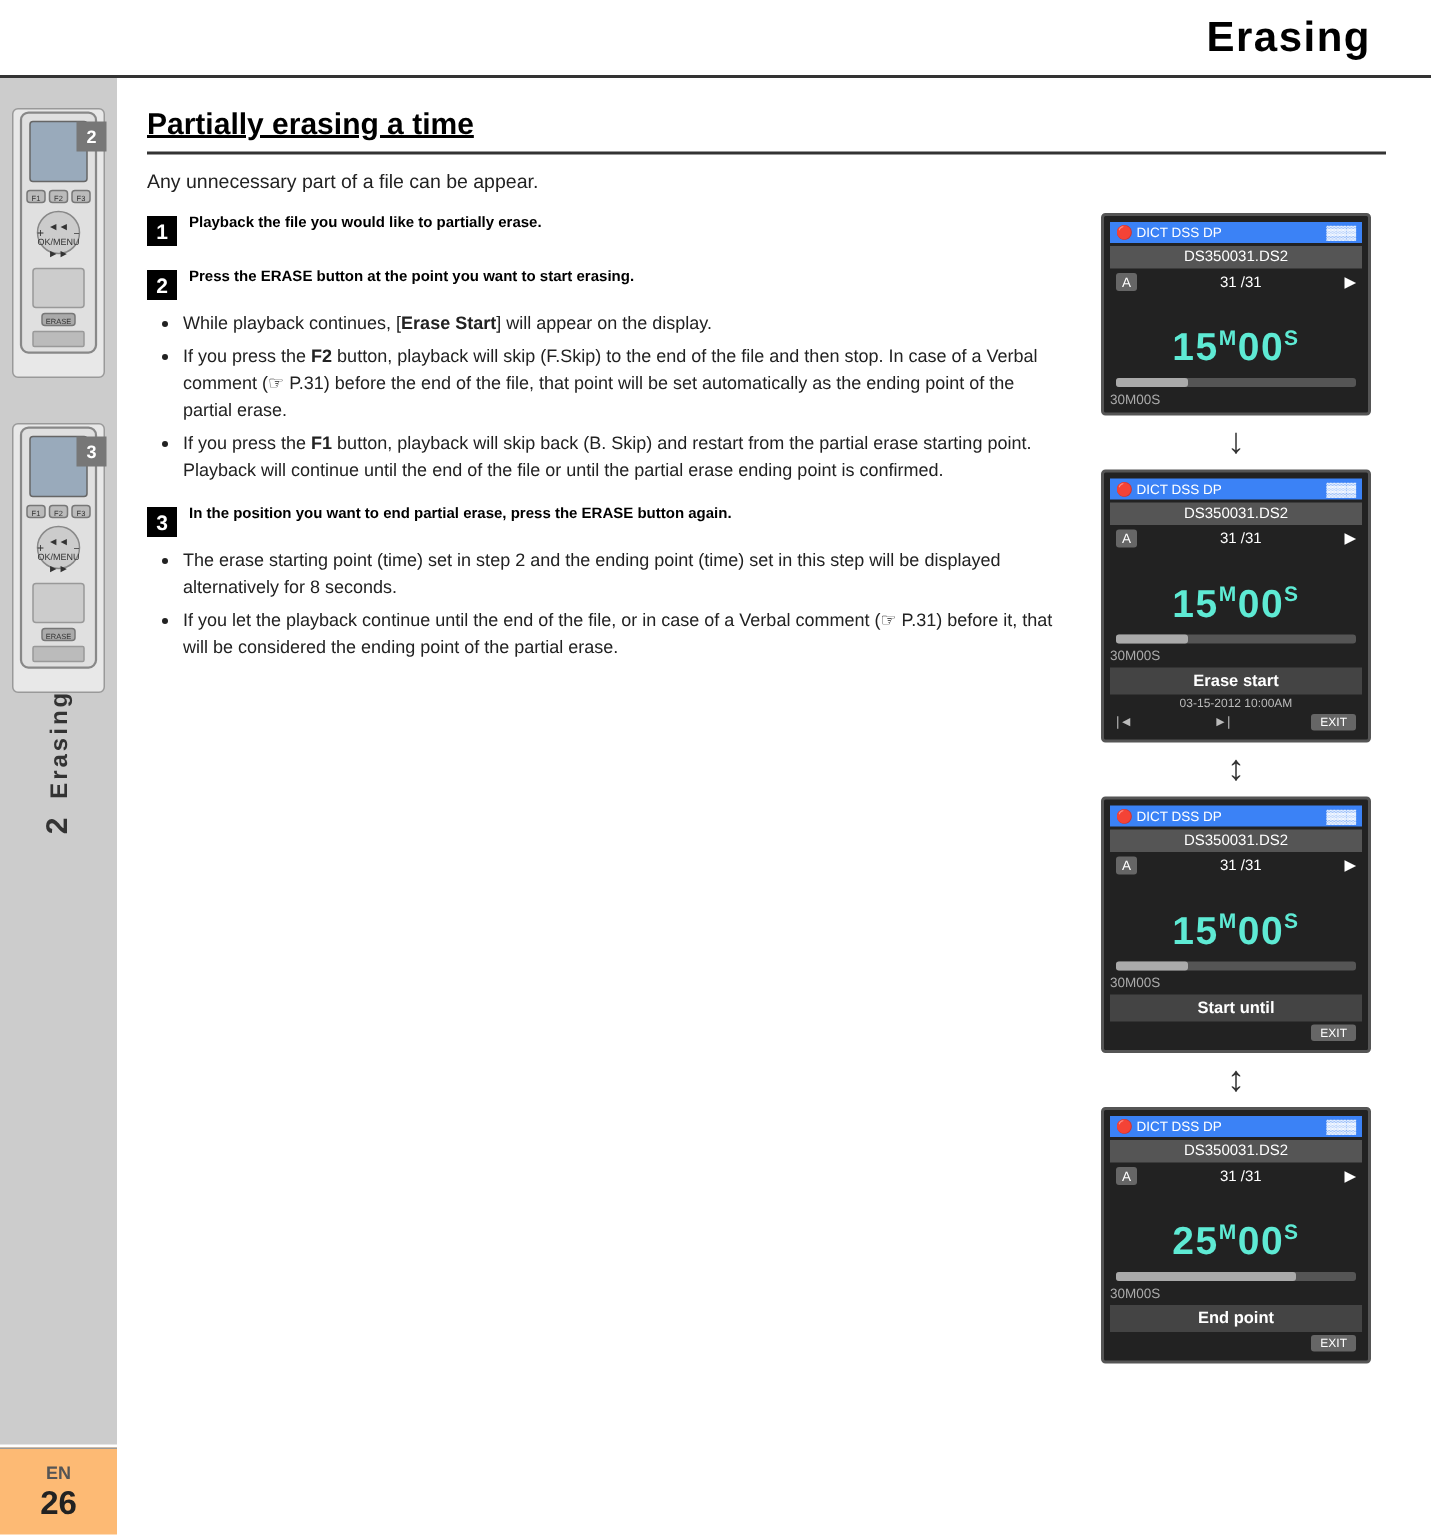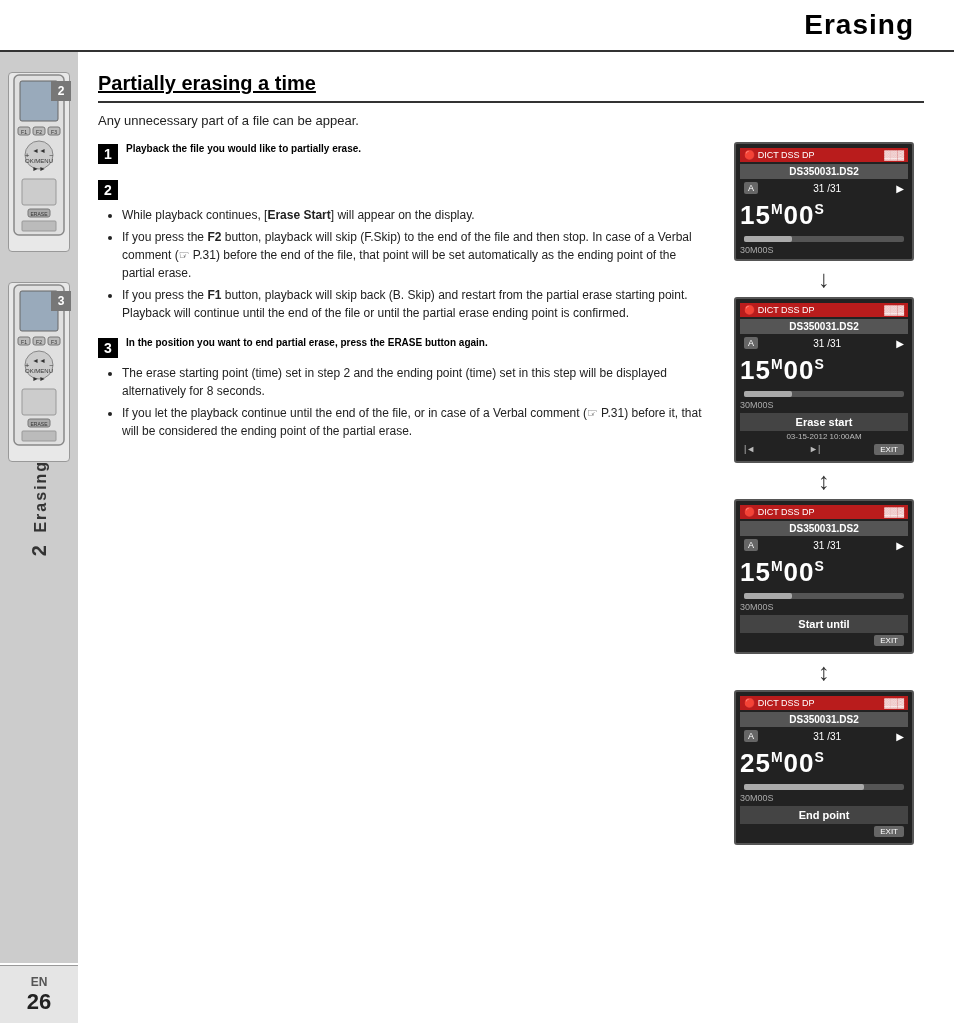--- a/index.html
+++ b/index.html
@@ -123,47 +123,49 @@
       border-radius: 3px;
       padding: 4px;
       color: #fff;
       font-size: 10px;
       flex-shrink: 0;
     }
     .screen-header-row {
       display: flex;
       justify-content: space-between;
       align-items: flex-end;
-      background: #b91c1c;
+      background: #3b82f6;
       padding: 2px 4px;
       font-size: 9px;
       margin-bottom: 2px;
     }
     .screen-filename {
       background: #555;
       color: #fff;
       text-align: center;
       font-size: 10px;
-      font-weight: bold;
+      font-weight: normal;
       padding: 2px 0;
       margin-bottom: 2px;
     }
     .screen-counter-row {
       display: flex;
       align-items: center;
       justify-content: space-between;
       padding: 1px 4px;
       font-size: 10px;
     }
     .screen-time-big {
+      text-align: center;
       font-size: 28px;
       font-weight: bold;
       letter-spacing: 1px;
       padding: 4px 0 2px;
-      color: #ffffff;
+      color: #5eead4;
+      margin-top: 16px;
     }
     .screen-progress {
       background: #555;
       height: 6px;
       border-radius: 2px;
       margin: 3px 4px;
       position: relative;
     }
     .screen-progress-fill {
       background: #aaa;
@@ -332,21 +334,21 @@
       <text x="17" y="85" font-size="8" text-anchor="middle" fill="#333">+</text>
       <text x="41" y="85" font-size="7" text-anchor="middle" fill="#333">−</text>
       <rect x="12" y="106" width="34" height="26" rx="2" fill="#ccc" stroke="#999"></rect>
       <rect x="18" y="136" width="22" height="8" rx="2" fill="#aaa" stroke="#777"></rect>
       <text x="29" y="143" font-size="5" text-anchor="middle" fill="#333">ERASE</text>
       <rect x="12" y="148" width="34" height="10" rx="1" fill="#bbb" stroke="#999"></rect>
     </svg>
   </div>
 </div>
 
-<div style="position:absolute;bottom:0;left:0;width:78px;height:58px;background:#e5e5e5;display:flex;flex-direction:column;align-items:center;justify-content:center;border-top:1px solid #999;">
+<div style="position:absolute;bottom:0;left:0;width:78px;height:58px;background:#fdba74;display:flex;flex-direction:column;align-items:center;justify-content:center;border-top:1px solid #999;">
   <span style="font-size:12px;font-weight:bold;color:#555;">EN</span>
   <span style="font-size:22px;font-weight:bold;color:#222;">26</span>
 </div>
 
 <div class="main-content">
   <div class="section-title">Partially erasing a time</div>
   <div class="intro-text">Any unnecessary part of a file can be appear.</div>
 
   <div class="steps-area">
 
@@ -355,20 +357,21 @@
       <div class="step-block">
         <div class="step-header">
           <span class="step-number">1</span>
           <span class="step-title">Playback the file you would like to partially erase.</span>
         </div>
       </div>
 
       <div class="step-block">
         <div class="step-header">
           <span class="step-number">2</span>
+          <span class="step-title">Press the ERASE button at the point you want to start erasing.</span>
         </div>
         <ul class="step-bullets">
           <li>While playback continues, [<span class="bold-inline">Erase Start</span>] will appear on the display.</li>
           <li>If you press the <span class="bold-inline">F2</span> button, playback will skip (F.Skip) to the end of the file and then stop. In case of a Verbal comment (☞ P.31) before the end of the file, that point will be set automatically as the ending point of the partial erase.</li>
           <li>If you press the <span class="bold-inline">F1</span> button, playback will skip back (B. Skip) and restart from the partial erase starting point.<br>Playback will continue until the end of the file or until the partial erase ending point is confirmed.</li>
         </ul>
       </div>
 
       <div class="step-block">
         <div class="step-header">

